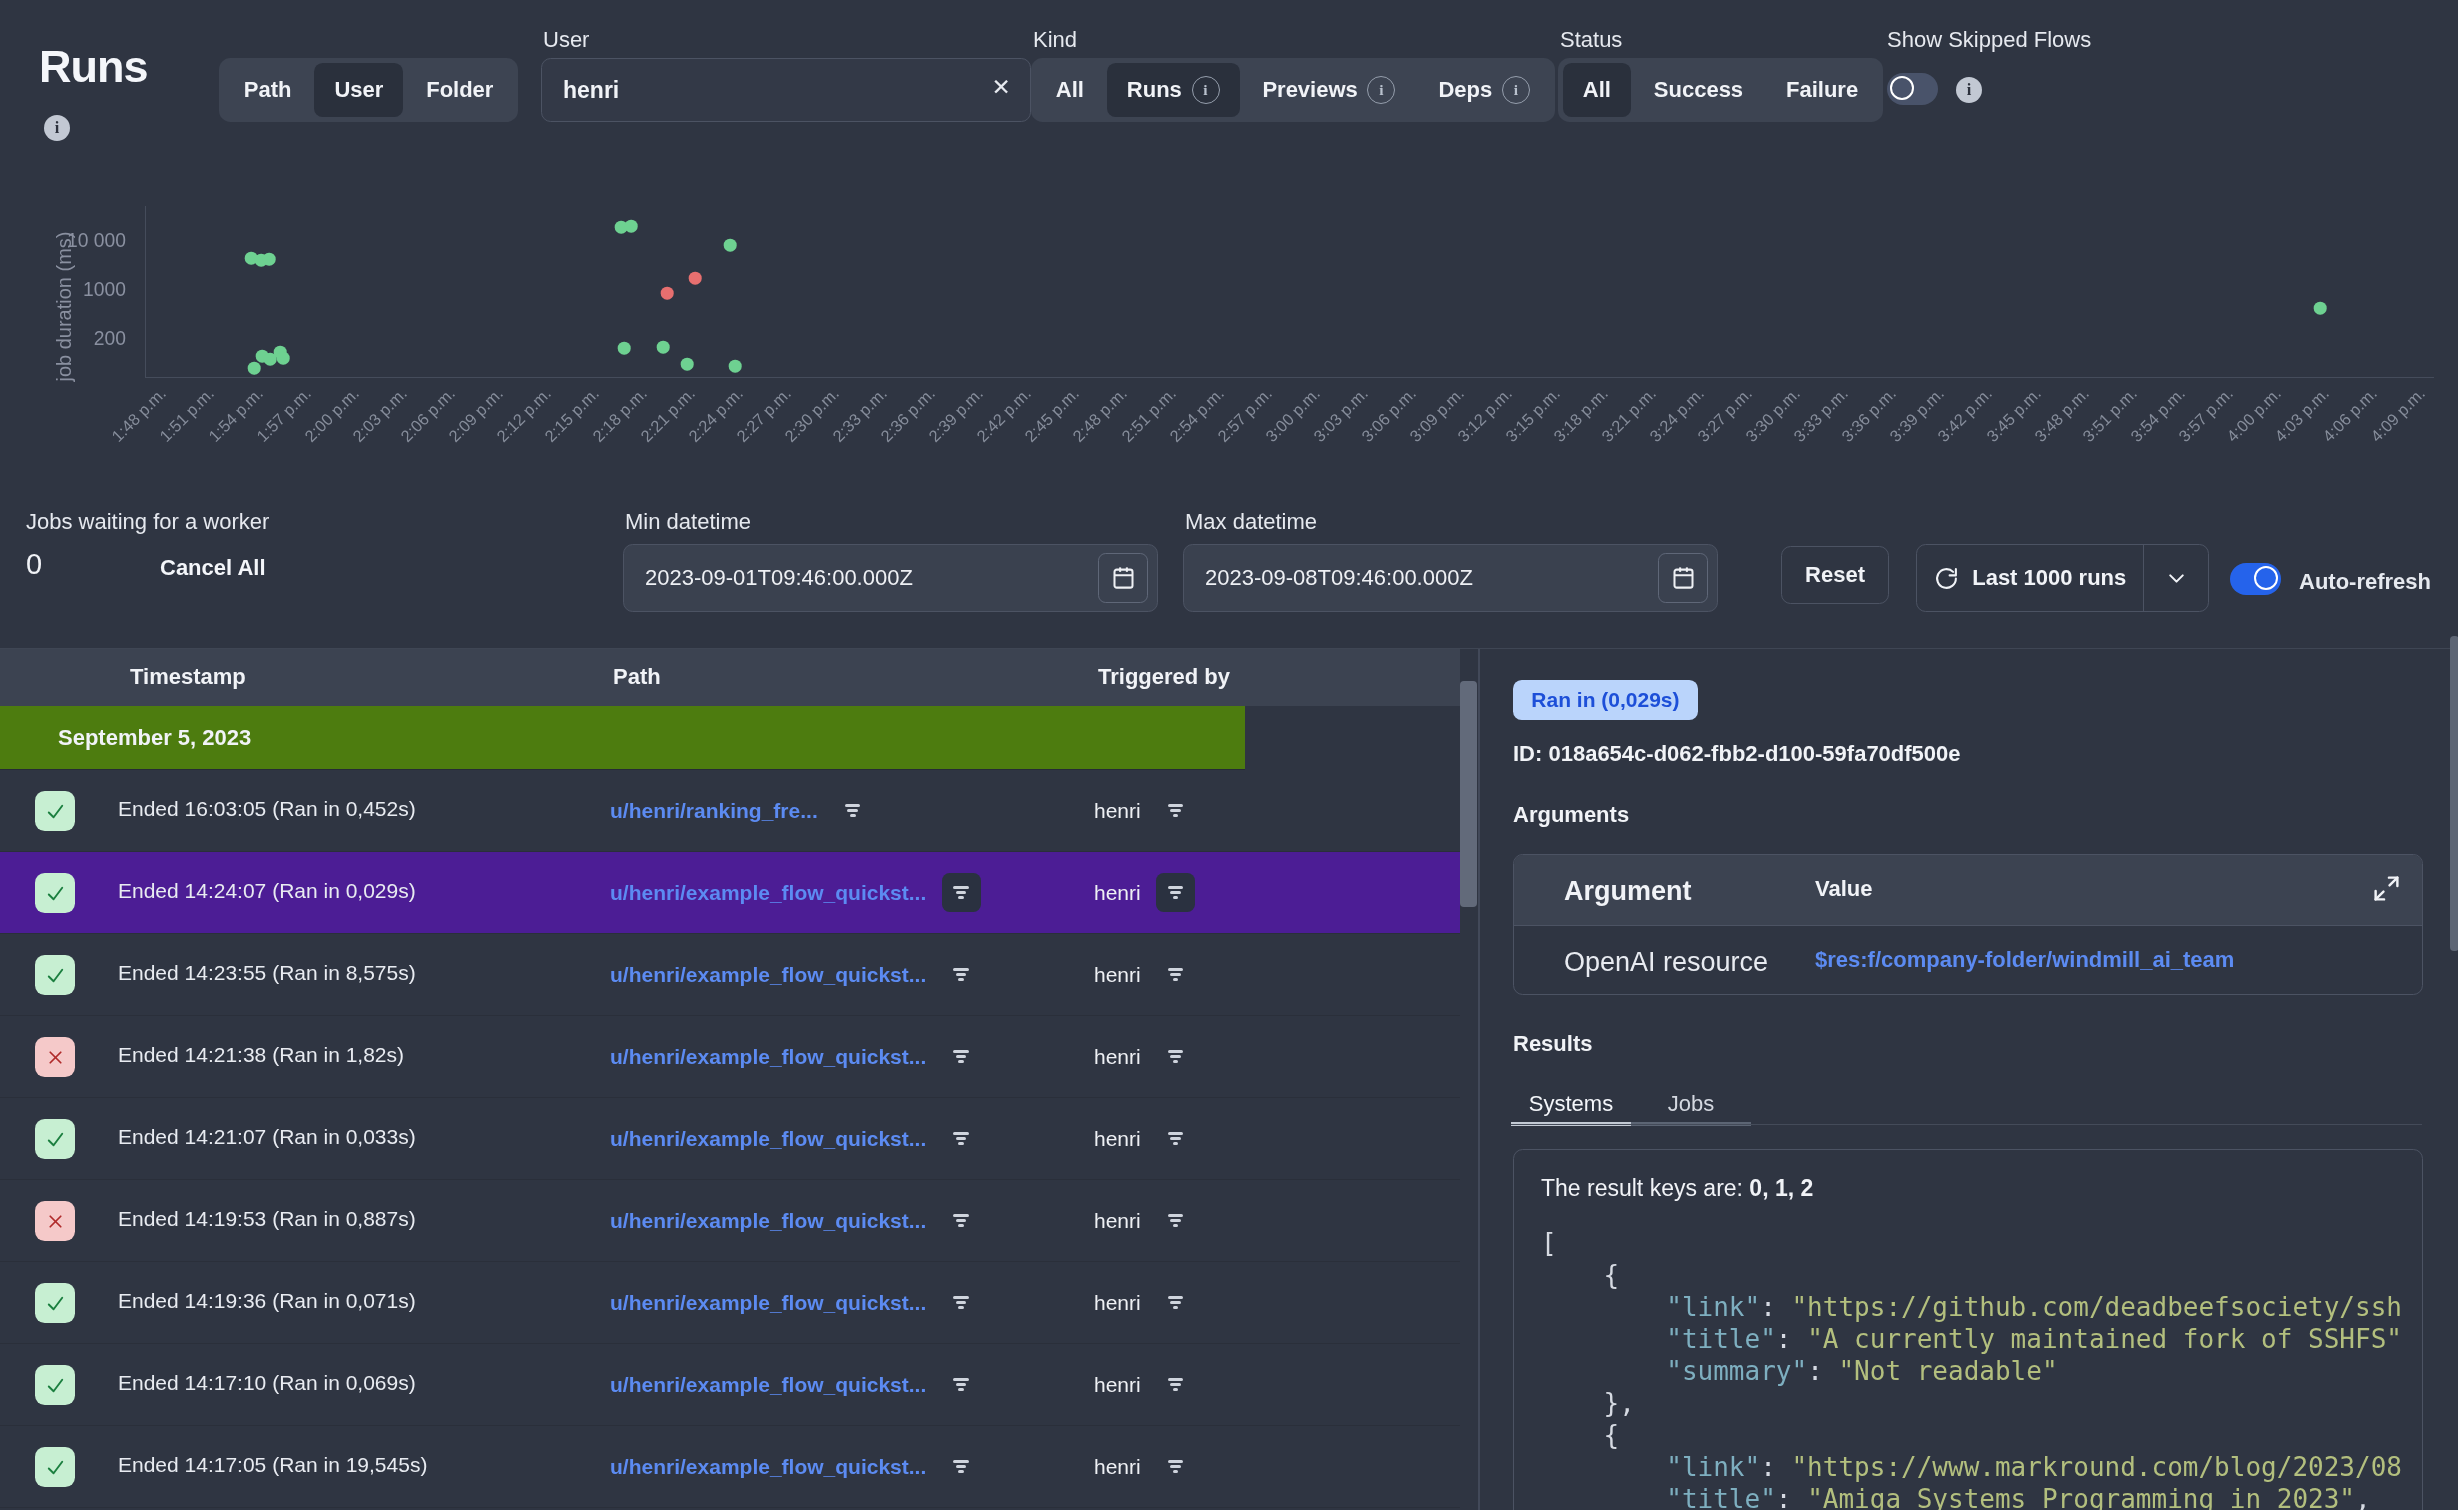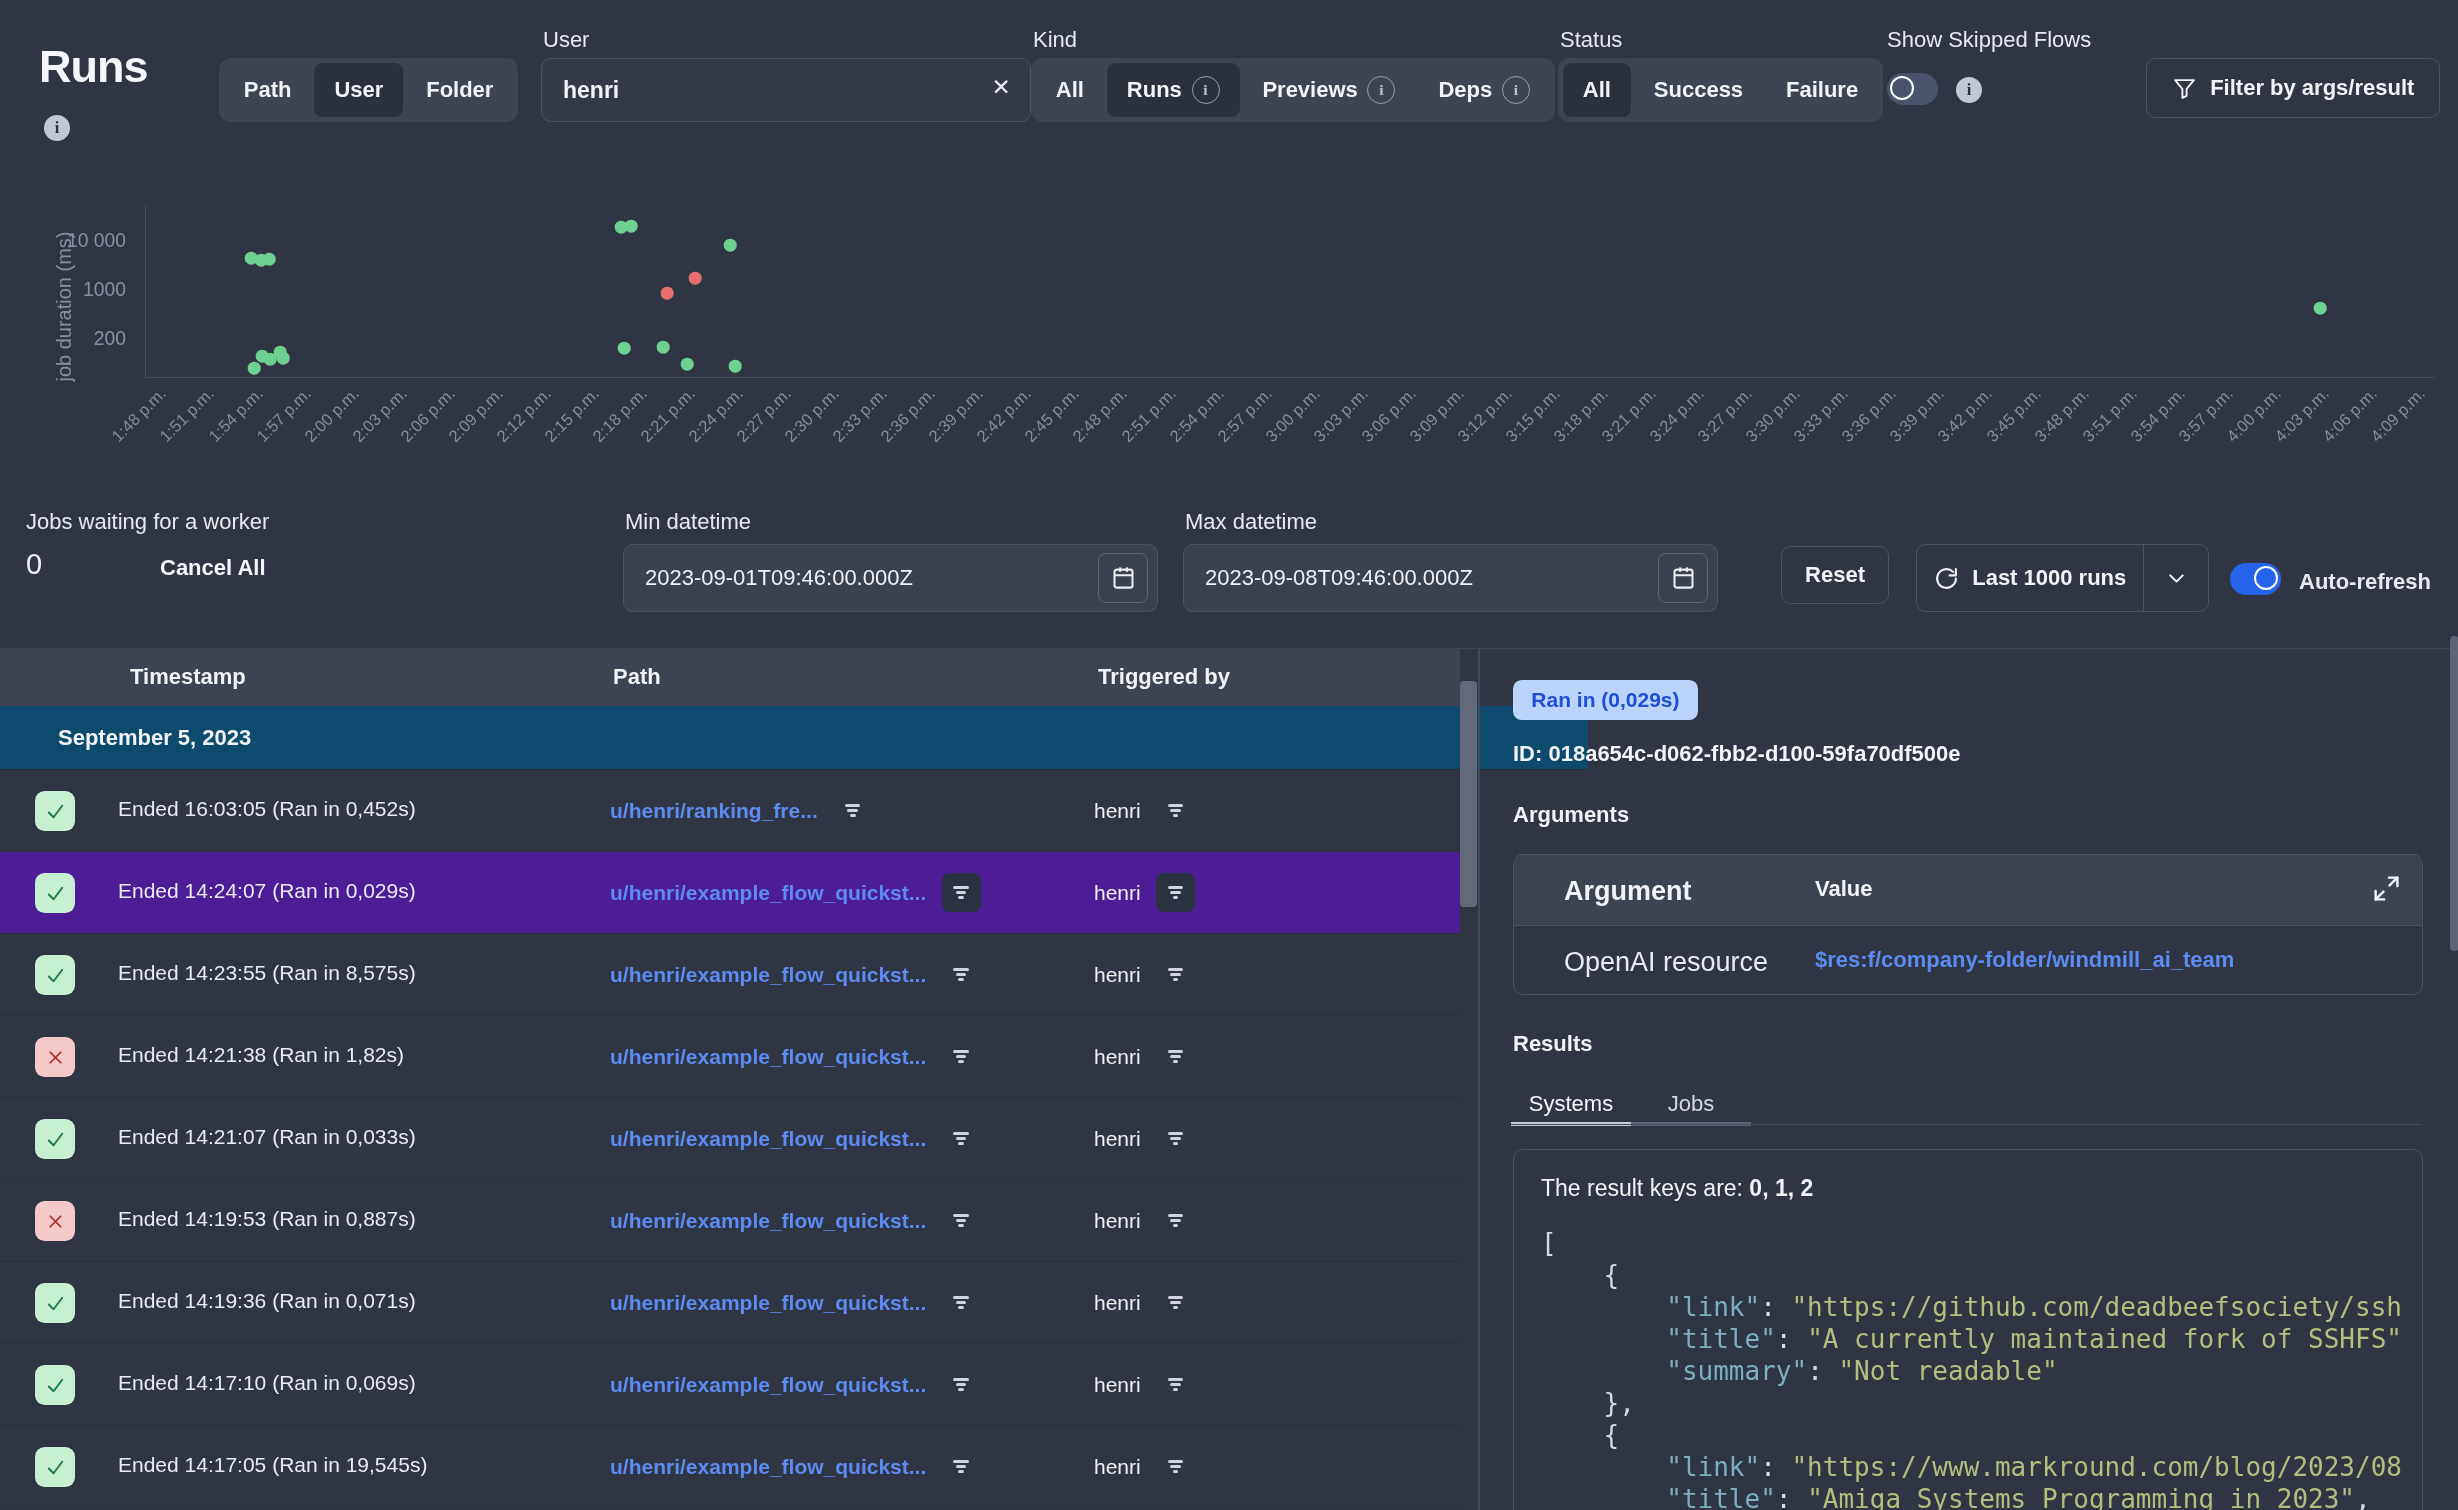--- a/index.html
+++ b/index.html
@@ -47,21 +47,21 @@
   .dtinput input{position:absolute;left:0;top:0;width:100%;height:100%;background:transparent;border:0;outline:none;
                  color:#eef0f4;font-size:22px;padding:0 77px 0 21px;box-sizing:border-box;font-family:inherit;}
   .cal-btn{position:absolute;right:8.7px;top:7.7px;width:48px;height:48px;border:1px solid #5f6778;border-radius:7.7px;
            display:flex;align-items:center;justify-content:center;cursor:pointer;}
   .split-r{width:1px;align-self:stretch;background:#4c5363;}
 
   
   .main-topline{position:absolute;left:0;top:648px;width:2458px;height:1px;background:#3f4654;}
   .thead{position:absolute;left:0;top:649px;width:1460px;height:57px;background:#3c4351;}
   .th{position:absolute;top:15.4px;font-size:22px;font-weight:bold;color:#f1f3f7;}
-  .group-row{position:absolute;left:0;top:706px;width:1588px;height:64px;background:#0c4a6e;border-bottom:1px solid #262b35;
+  .group-row{position:absolute;left:0;top:706px;width:1245px;height:64px;background:#4d7c0f;border-bottom:1px solid #262b35;
              font-size:22px;font-weight:bold;color:#f1f3f7;display:flex;align-items:center;padding-left:58px;box-sizing:border-box;}
   .rows{position:absolute;left:0;top:770px;width:1460px;}
   .run-row{position:relative;width:1460px;height:81px;border-bottom:1px solid #2a2f3a;cursor:pointer;}
   .run-row.selected{background:#4c1d95;}
   .status-ic{position:absolute;left:35px;top:21px;width:40px;height:40px;border-radius:9.7px;display:flex;align-items:center;justify-content:center;}
   .status-ic.ok{background:#c7efd2;}
   .status-ic.fail{background:#f5c9c9;}
   .status-ic .sv-fail{display:none;}
   .run-row .fail .sv-fail{display:block;}
   .ts{position:absolute;left:118px;top:27px;font-size:21px;color:#e8ebf1;white-space:nowrap;}
@@ -149,26 +149,20 @@
     <div class="seg-item">Success</div>
     <div class="seg-item">Failure</div>
   </div>
 
   <div class="flabel" style="left:1887px;top:27px;">Show Skipped Flows</div>
   <div class="toggle" style="left:1887px;top:73px;">
       <span class="knob"></span>
     </div>
   <div class="info-dot" style="left:1956px;top:77px;">i</div>
 
-  <button class="btn" style="left:2146px;top:58px;width:294px;height:60px;">
-    <svg class="icon-svg" width="25" height="25" viewBox="0 0 24 24" fill="none" stroke="#f1f3f7" stroke-width="1.8" stroke-linejoin="round">
-        <path d="M3 4h18l-7 8.5V19l-4 2v-8.5z"></path>
-      </svg>
-    <span>Filter by args/result</span>
-  </button>
 
   <div>
     <div class="ylabel">job duration (ms)</div>
     <div>
         <div class="ytick" style="top: 230px;">10 000</div>
         <div class="ytick" style="top: 279px;">1000</div>
         <div class="ytick" style="top: 328px;">200</div>
       </div>
     <div class="vaxis"></div>
     <div class="haxis"></div>

